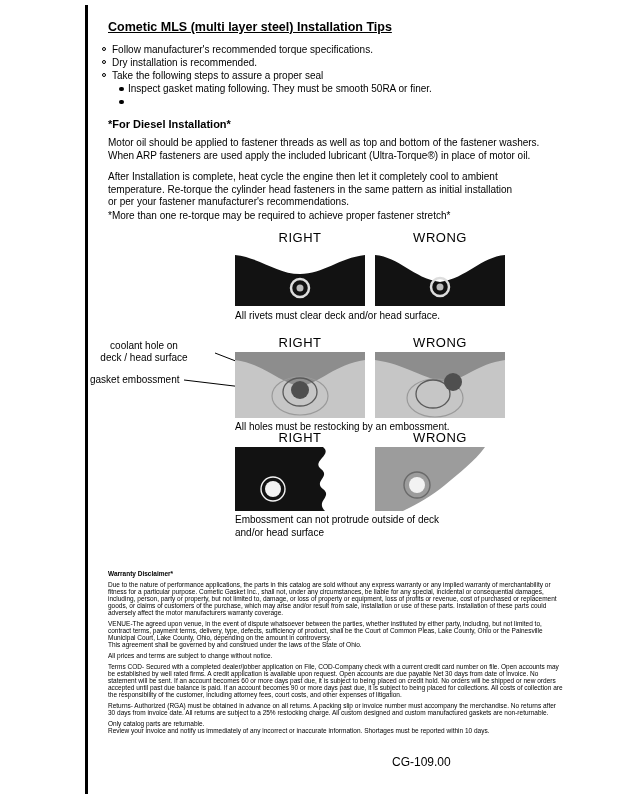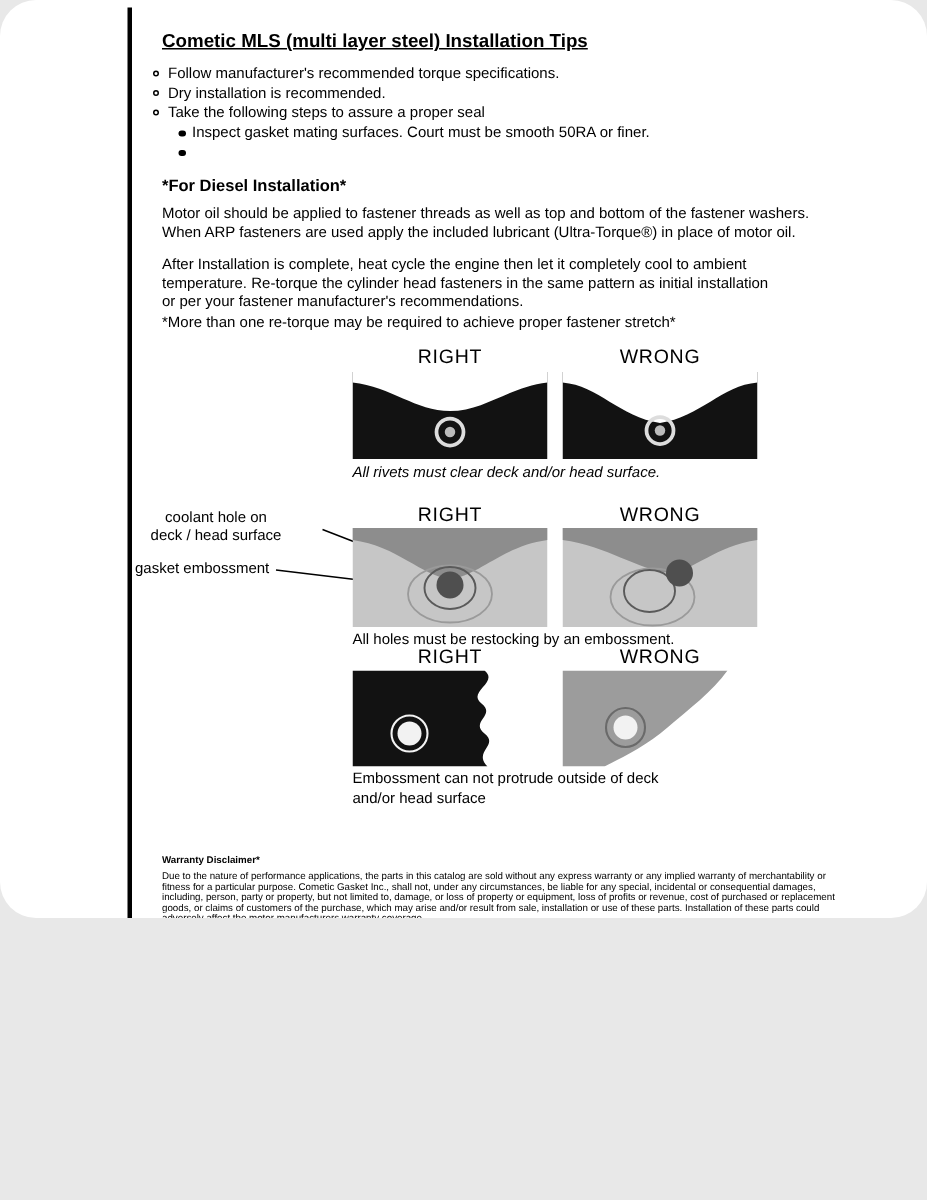--- a/index.html
+++ b/index.html
@@ -1,20 +1,20 @@
 <!DOCTYPE html>
 <html><head>
 <meta charset="utf-8">
 <style>
   * { margin:0; padding:0; box-sizing:border-box; }
   html,body { background:#e8e8e8; }
   .page {
-    position:relative; width:618px; height:612px; margin:0 auto;
+    position:relative; width:618px; height:800px; margin:0 auto;
     background:#ffffff; overflow:hidden;
-    font-family:"Liberation Sans", sans-serif; color:#000;border-radius:24px;
+    font-family:"Liberation Sans", sans-serif; color:#000;
   }
   .left-rule { position:absolute; left:85px; top:5px; width:3px; height:789px; background:#000; }
 
   .title { position:absolute; left:108px; top:20px; font-size:12.5px; font-weight:bold; text-decoration:underline; white-space:nowrap; }
 
   .tips { position:absolute; left:101px; top:43px; font-size:10px; width:480px; }
   .tip-row { position:relative; padding-left:11px; line-height:13px; white-space:nowrap; }
   .tip-sub { margin-left:16px; }
   .bullet-open { position:absolute; left:1px; top:4px; width:4px; height:4px; border:1px solid #000; border-radius:50%; }
   .bullet-filled { position:absolute; left:2px; top:4.5px; width:4.5px; height:4.5px; background:#000; border-radius:50%; }
@@ -55,21 +55,21 @@
     <div class="tip-row">
       <span class="bullet-open"></span>
       <span>Dry installation is recommended.</span>
     </div>
     <div class="tip-row">
       <span class="bullet-open"></span>
       <span>Take the following steps to assure a proper seal</span>
     </div>
     <div class="tip-row tip-sub">
       <span class="bullet-filled"></span>
-      <span>Inspect gasket mating surfaces.  Court must be smooth 50RA or finer.</span>
+      <span>Inspect gasket mating following.  They must be smooth 50RA or finer.</span>
     </div>
     <div class="tip-row tip-sub">
       <span class="bullet-filled"></span>
     </div>
   </div>
 
   <div class="diesel-heading">*For Diesel Installation*</div>
   <div class="para para-2">After Installation is complete, heat cycle the engine then let it completely cool to ambient
 temperature. Re-torque the cylinder head fasteners in the same pattern as initial installation
 or per your fastener manufacturer's recommendations.</div>
@@ -89,21 +89,21 @@
     </svg>
   </div>
   <div class="panel" style="left:375px; top:248px;">
     <svg width="130" height="58" viewBox="0 0 130 58">
       <rect x="0" y="0" width="130" height="58" fill="#121212"></rect>
       <path d="M0,0 H130 V7 C106,9 92,30 65,34 C38,30 24,9 0,7 Z" fill="#ffffff"></path>
       <circle cx="65" cy="39" r="9" fill="none" stroke="#dddddd" stroke-width="2.5"></circle>
       <circle cx="65" cy="39" r="3.5" fill="#bbbbbb"></circle>
     </svg>
   </div>
-  <div class="cap" style="top:310px;font-style:italic;">All rivets must clear deck and/or head surface.</div>
+  <div class="cap" style="top:310px;">All rivets must clear deck and/or head surface.</div>
 
   <div class="dlabel" style="left:235px; top:335px;">RIGHT</div>
   <div class="dlabel" style="left:375px; top:335px;">WRONG</div>
 
   <div class="callout-1">coolant hole on
 deck / head surface</div>
   <div class="callout-2">gasket embossment</div>
   <svg class="callout-lines" width="215" height="70" viewBox="0 0 215 70">
     <line x1="127" y1="17" x2="207" y2="48" stroke="#000" stroke-width="1"></line>
     <line x1="96" y1="44" x2="196" y2="56" stroke="#000" stroke-width="1"></line>

